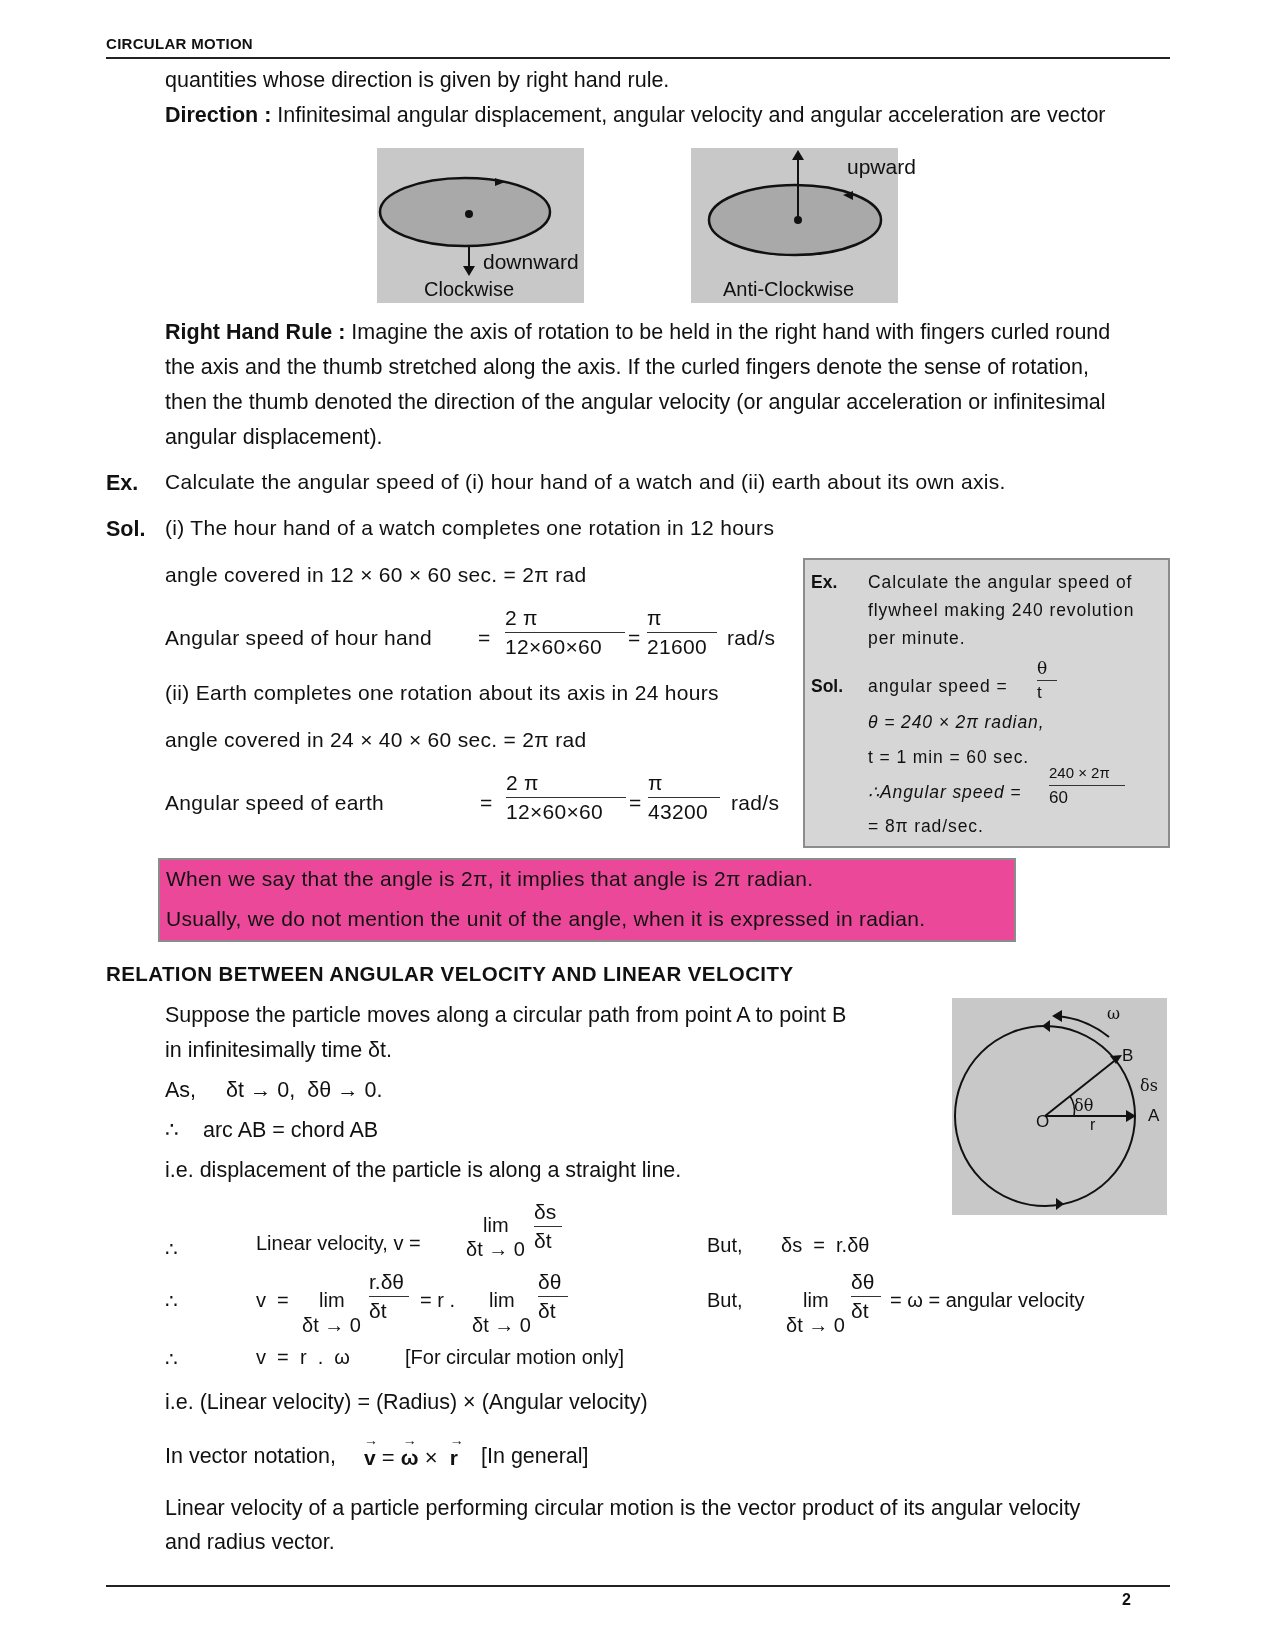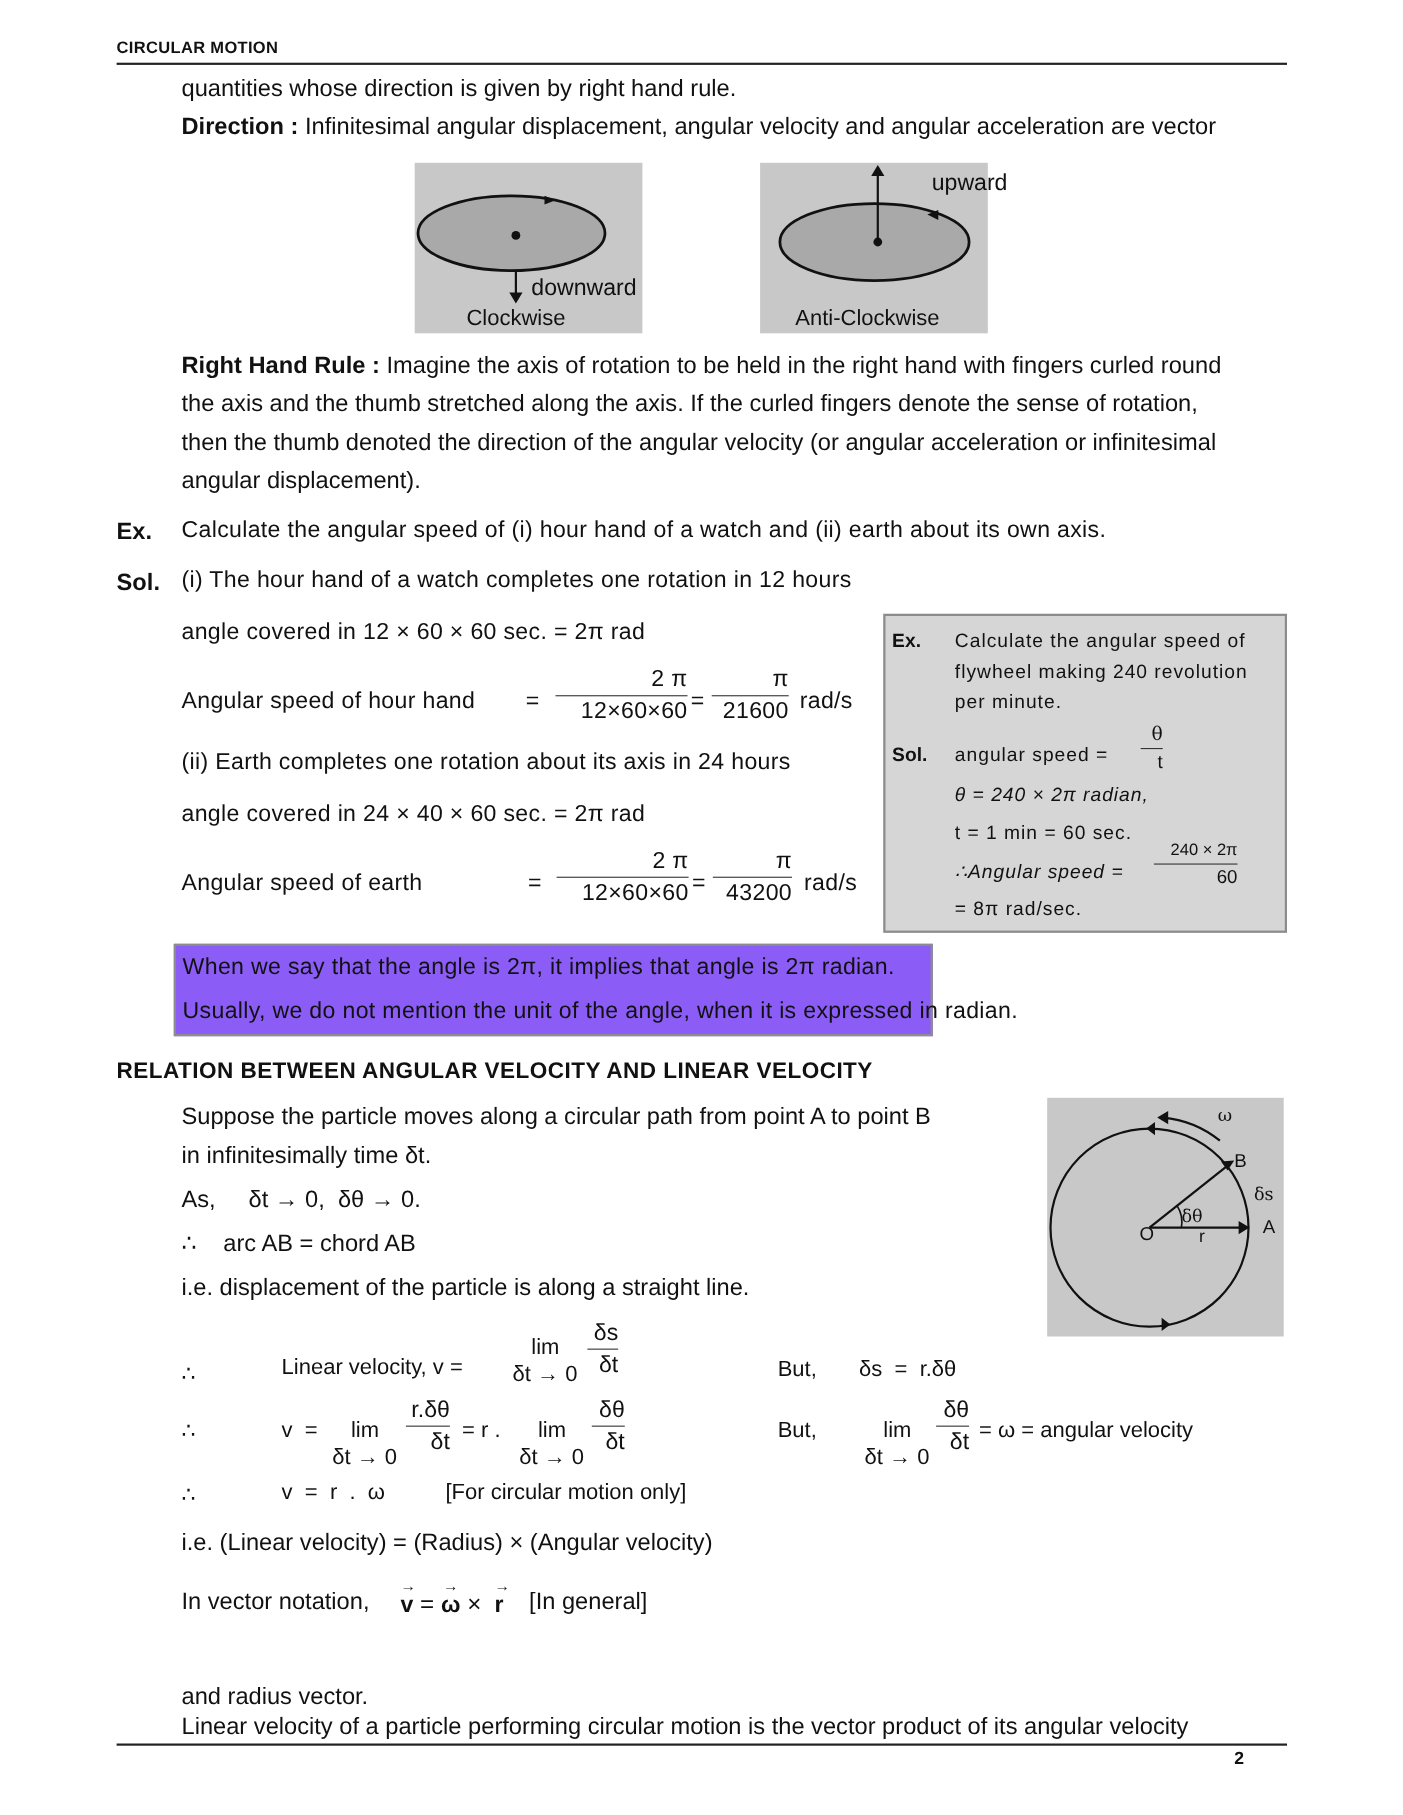--- a/index.html
+++ b/index.html
@@ -7,26 +7,26 @@
        font-family:"Liberation Sans",sans-serif;color:#111;}
   .abs{position:absolute;}
   .t{font-size:22px;line-height:22px;white-space:nowrap;}
   .n{font-family:"Liberation Sans",sans-serif;font-size:21px;letter-spacing:0.3px;}
   .serif{font-family:"DejaVu Serif","Liberation Serif",serif;}
   .b{font-weight:bold;}
   .header-title{left:106px;top:35px;font-size:15px;font-weight:bold;letter-spacing:0.3px;}
   .rule{left:106px;width:1064px;height:2px;background:#222;}
   .para{left:165px;width:1005px;font-size:21.5px;line-height:35px;text-align:justify;}
   .label{left:106px;font-weight:bold;font-size:21.5px;}
-  .frac{position:absolute;text-align:right;}
+  .frac{position:absolute;text-align:left;}
   .frac .num,.frac .den{display:block;font-size:21px;line-height:24px;}
   .frac .bar{display:block;height:1px;background:#333;margin:2px 0;}
   .box-ex{left:803px;top:558px;width:367px;height:290px;background:#d6d6d6;border:2px solid #8c8c8c;box-sizing:border-box;}
   .box-ex .s{position:absolute;font-size:17.5px;letter-spacing:0.9px;white-space:nowrap;}
-  .note{left:158px;top:858px;width:690px;height:84px;background:#8b5cf6;border:2px solid #8c8c8c;box-sizing:border-box;}
+  .note{left:158px;top:858px;width:858px;height:84px;background:#ec4899;border:2px solid #8c8c8c;box-sizing:border-box;}
   .fig{background:#c8c8c8;}
   .heading{left:106px;top:962px;font-size:20.5px;font-weight:bold;letter-spacing:0.4px;}
   .sub{font-size:20px;line-height:22px;}
   .vec{display:inline-block;position:relative;font-weight:bold;font-size:21px;}
   .vec .arr{position:absolute;left:0;right:0;top:-18px;text-align:center;font-size:14px;font-weight:normal;}
 </style>
 </head>
 <body>
 
 <div class="abs header-title">CIRCULAR MOTION</div>
@@ -214,17 +214,17 @@
 <div class="abs t" style="left:165px;top:1445px;font-size:21.5px;">In vector notation,</div>
 <div class="abs t" style="left:364px;top:1447px;">
   <span class="vec"><span class="arr">→</span><span>v</span></span>
   <span>=</span>
   <span class="vec"><span class="arr">→</span><span>ω</span></span>
   <span>×</span>
   <span class="vec" style="margin-left:6px;"><span class="arr">→</span><span>r</span></span>
 </div>
 <div class="abs t" style="left:481px;top:1445px;font-size:21.5px;">[In general]</div>
 
-<div class="abs t" style="left:165px;top:1558px;font-size:21.5px;">Linear velocity of a particle performing circular motion is the vector product of its angular velocity</div>
+<div class="abs t" style="left:165px;top:1497px;font-size:21.5px;">Linear velocity of a particle performing circular motion is the vector product of its angular velocity</div>
 <div class="abs t" style="left:165px;top:1531px;font-size:21.5px;">and radius vector.</div>
 
 <div class="abs rule" style="top:1585px;"></div>
 <div class="abs b" style="left:1122px;top:1591px;font-size:16px;">2</div>
 
 </body></html>

